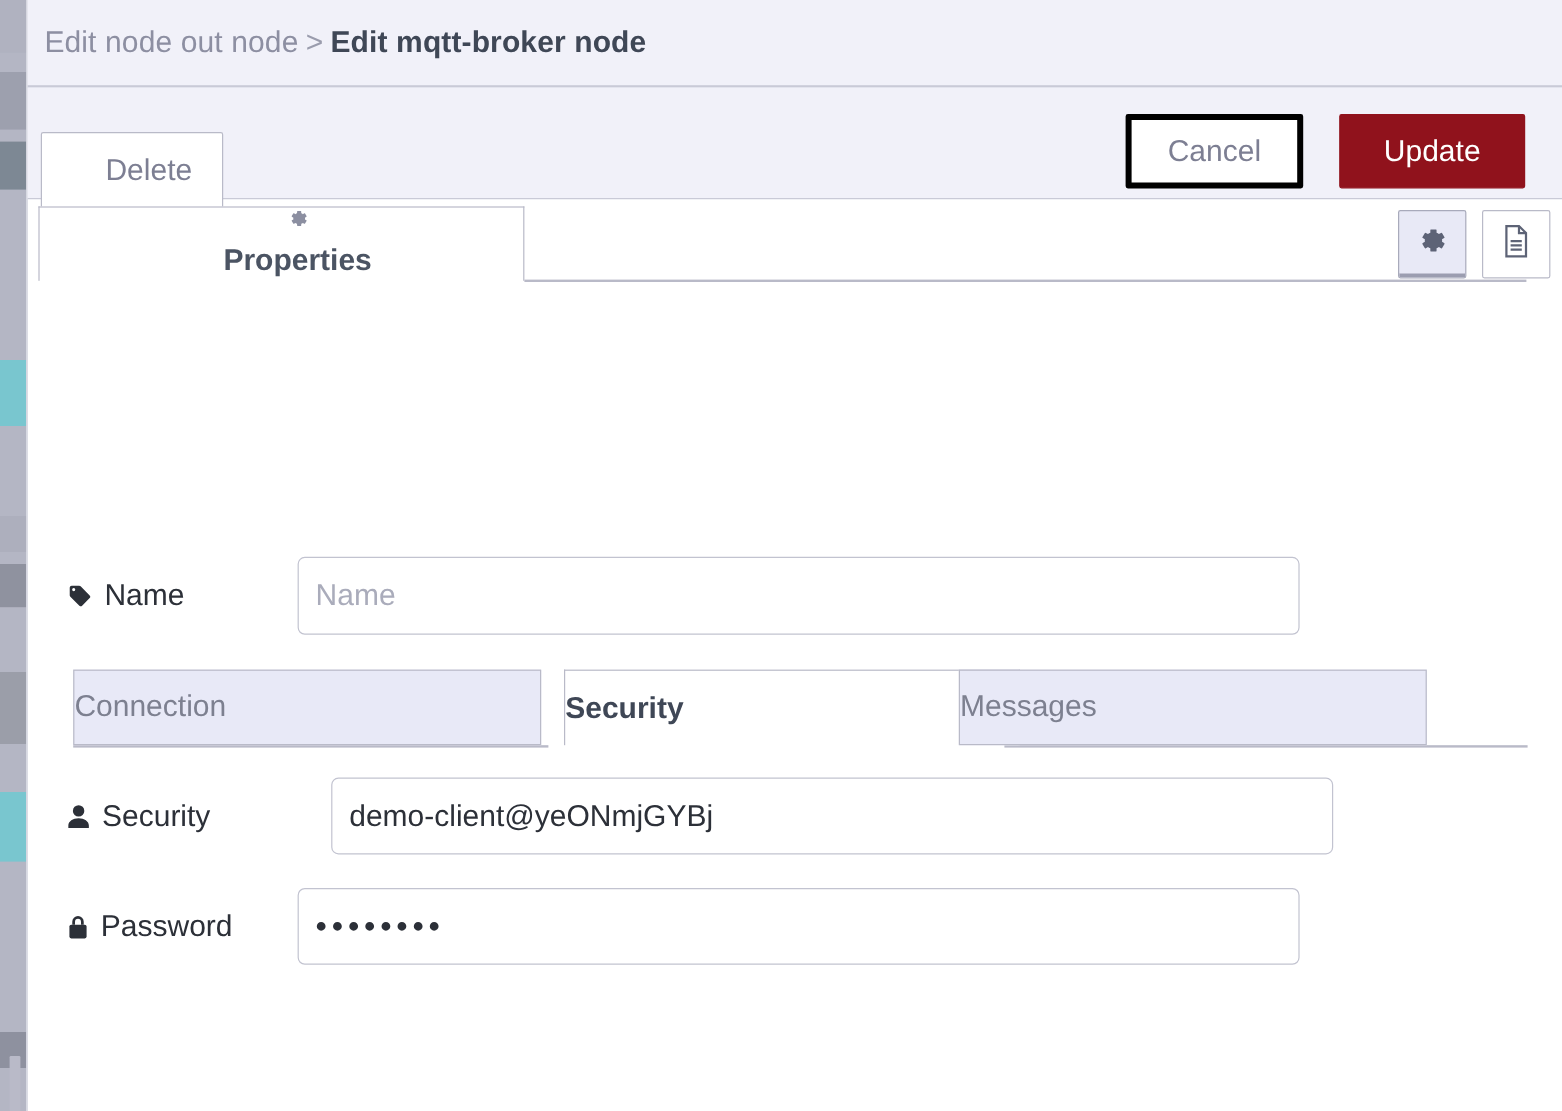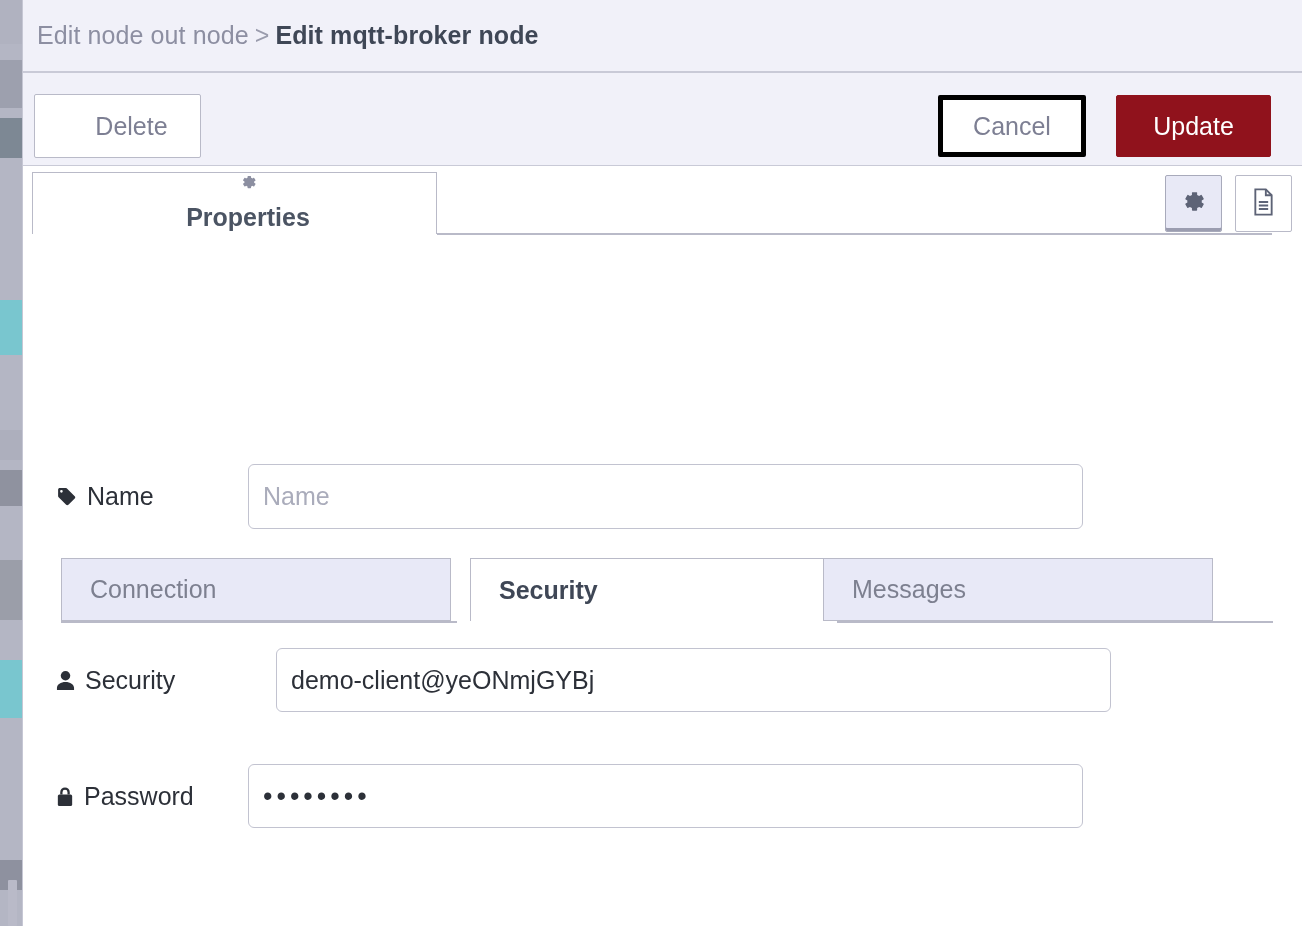--- a/index.html
+++ b/index.html
@@ -87,22 +87,22 @@
     font-size: 25px;
     border-radius: 2px;
     cursor: pointer;
     display: flex;
     align-items: center;
     justify-content: center;
     line-height: 1;
     padding: 0;
   }
   #delete-button {
-    left: 11px;  top: 21px;
-    width: 167px; height: 64px;
+    left: 11px;  top: 37px;
+    width: 152px; height: 64px;
     background: #ffffff;
     border: 1px solid #b9bac8;
     color: #7d7f93;
     padding-left: 28px;
   }
   #cancel-button {
     left: 915px; top: 22px;
     width: 148px; height: 62px;
     background: #ffffff;
     border: 5px solid #000000;
@@ -214,21 +214,21 @@
     outline: none;
   }
   .text-input::placeholder { color: #aaacbb; }
 
   #row-name  { top: 236px; }
   #row-name .text-input { width: 835px; height: 65px; }
 
   #row-username { top: 420px; }
   #row-username .text-input { width: 835px; height: 64px; margin-left: 28px; }
 
-  #row-password { top: 536px; }
+  #row-password { top: 512px; }
   #row-password .text-input {
     width: 835px; height: 64px;
     letter-spacing: 4px;
     font-size: 27px;
     color: #2c3038;
   }
 
   
   #subtab-strip {
     position: absolute;
@@ -237,39 +237,38 @@
     width: 1280px;
     height: 70px;
   }
   .subtab {
     position: absolute;
     top: 0;
     height: 63px;
     box-sizing: border-box;
     display: flex;
     align-items: center;
-    padding-left: 28px;
     font-size: 25px;
     cursor: pointer;
   }
   .subtab.inactive {
     background: #e8e9f7;
     border: 1px solid #b9bac8;
     color: #7d8090;
   }
   .subtab.active {
     background: #ffffff;
     border: 1px solid #b9bac8;
     border-bottom: none;
     color: #3f4756;
     font-weight: bold;
   }
   #subtab-connection { left: 38px;  width: 390px; }
   #subtab-security   { left: 447px; width: 380px; }
-  #subtab-messages   { left: 800px; width: 390px; text-align: center; }
+  #subtab-messages   { left: 776px; width: 390px; text-align: center; }
 
   #subtab-baseline-left {
     position: absolute;
     left: 38px; top: 63px;
     width: 396px; height: 2px;
     background: #b9bac8;
   }
   #subtab-baseline-right {
     position: absolute;
     left: 814px; top: 63px;

